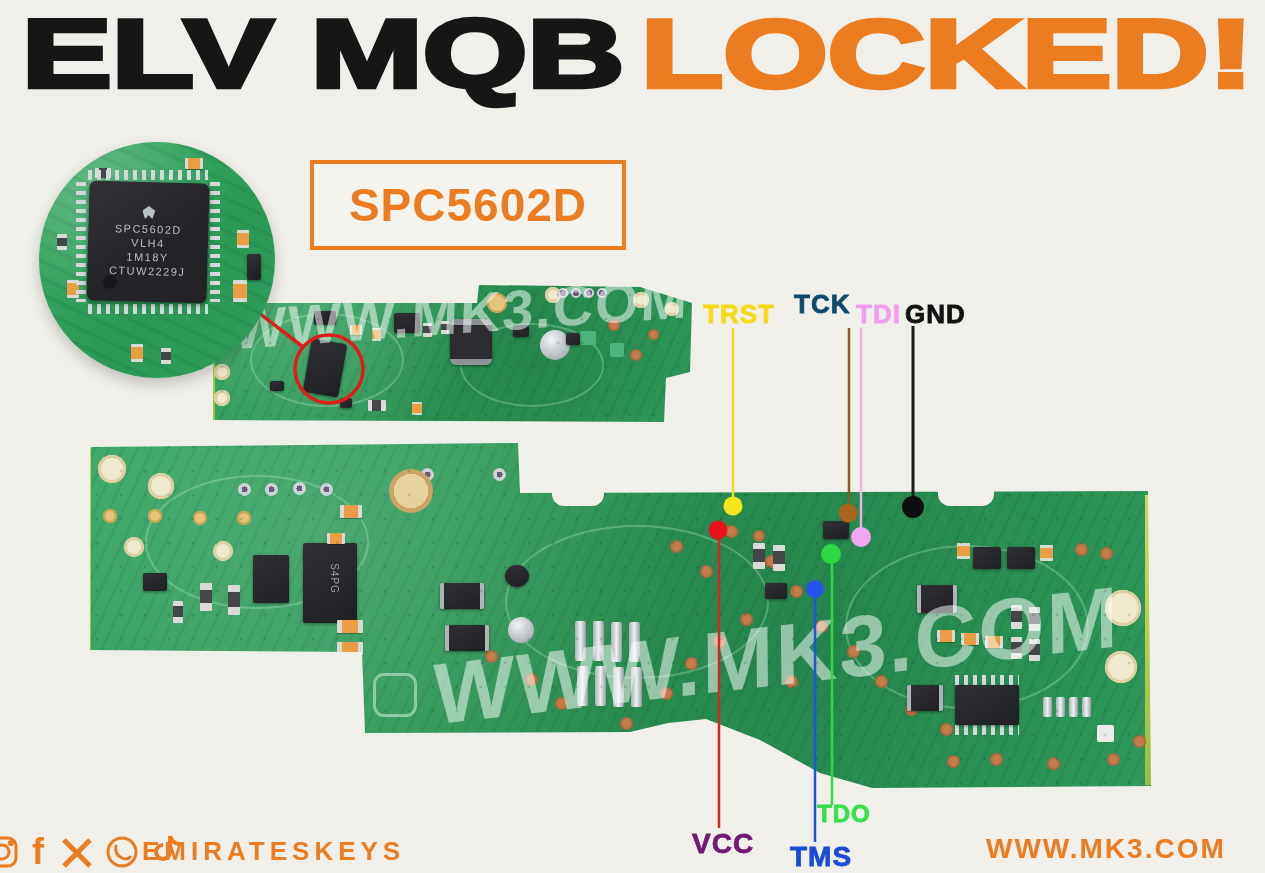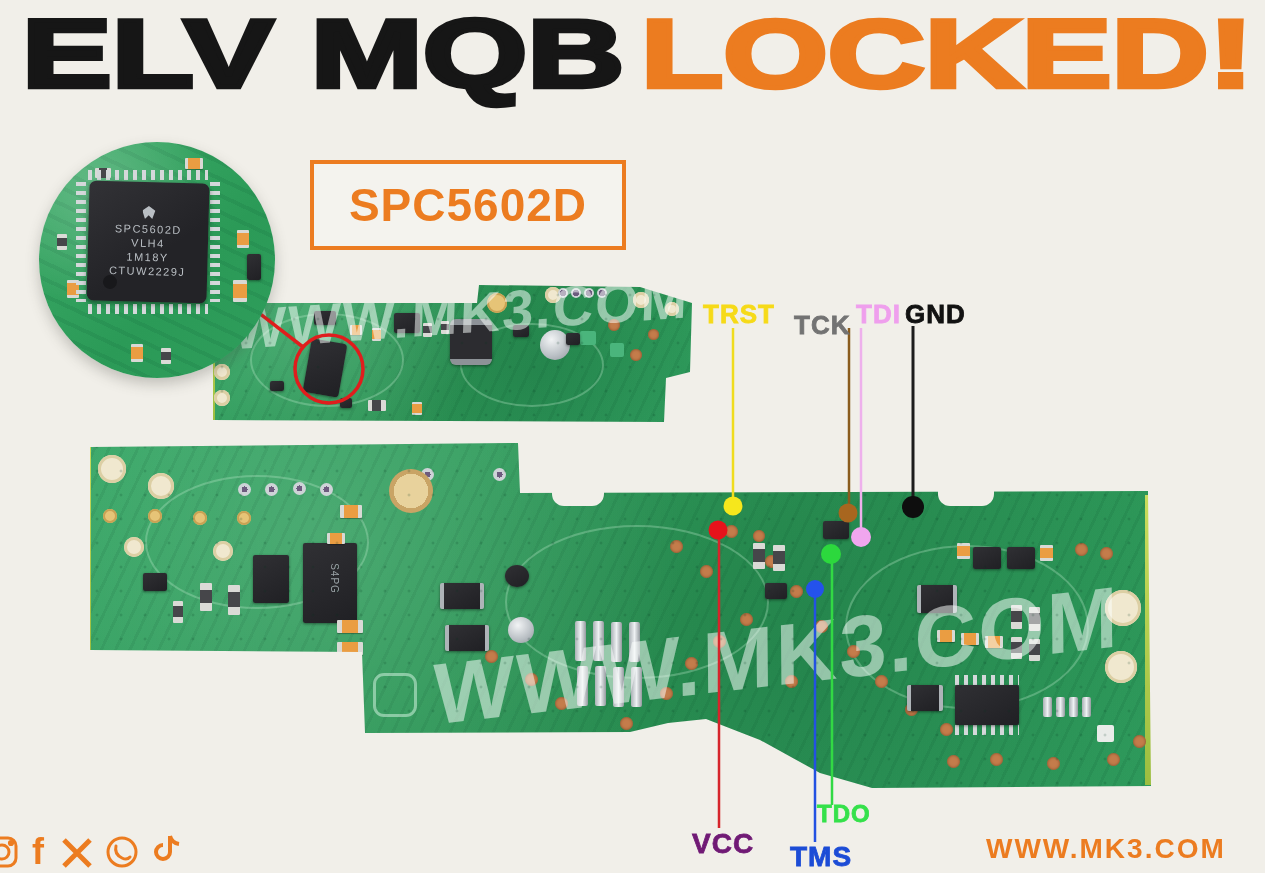--- a/index.html
+++ b/index.html
@@ -276,21 +276,21 @@
       <div class="mark">CTUW2229J</div>
       <div class="pin1"></div>
     </div>
   </div>
 
   <div class="spcbox" style="color: rgb(236, 124, 32);">
     <span>SPC5602D</span>
   </div>
 
   <div class="pinlabel" style="left: 703px; top: 299px; color: rgb(246, 218, 24);">TRST</div>
-  <div class="pinlabel" style="left: 794px; top: 310px; color: #737373;">TCK</div>
+  <div class="pinlabel" style="left: 794px; top: 289px; color: #0c4a6e;">TCK</div>
   <div class="pinlabel" style="left: 856px; top: 299px; color: rgb(239, 159, 237);">TDI</div>
   <div class="pinlabel" style="left: 905px; top: 299px; color: rgb(18, 18, 18);">GND</div>
   <div class="pinlabel" style="left: 692px; top: 828px; font-size: 28px; color: #701a75;">VCC</div>
   <div class="pinlabel" style="left: 790px; top: 841px; font-size: 28px; color: rgb(28, 76, 214);">TMS</div>
   <div class="pinlabel" style="left: 817px; top: 800px; font-size: 24px; color: rgb(53, 225, 74);">TDO</div>
 
   <svg class="ficon" style="left:-16px" width="36" height="40" fill="none" stroke-width="3" stroke="#ec7c20">
     <rect x="4" y="6" width="28" height="28" rx="8"></rect>
       <circle cx="18" cy="20" r="7"></circle>
       <circle cx="27" cy="11" r="1.6"></circle>
@@ -301,15 +301,16 @@
   <svg class="ficon" style="left:58px" width="40" height="40" fill="none" stroke-width="5" stroke="#ec7c20">
     <path d="M6 8 L32 34 M32 8 L6 34"></path>
   </svg>
   <svg class="ficon" style="left:102px" width="42" height="40" fill="none" stroke-width="3" stroke="#ec7c20">
     <circle cx="20" cy="20" r="14"></circle>
       <path d="M14 14 q-2 8 6 12 q5 2.5 8 -1" stroke-linecap="round"></path>
   </svg>
   <svg class="ficon" style="left:148px;top:830px" width="36" height="42" fill="none" stroke-width="4" stroke="#ec7c20">
     <path d="M22 6 v16 a7 7 0 1 1 -7 -7 M22 6 q2 7 9 8"></path>
   </svg>
+  <div class="footer-brand" style="color: rgb(236, 124, 32);">EMIRATESKEYS</div>
   <div class="footer-site" style="color: rgb(236, 124, 32);">WWW.MK3.COM</div>
 
 </div>
 
 </body></html>

